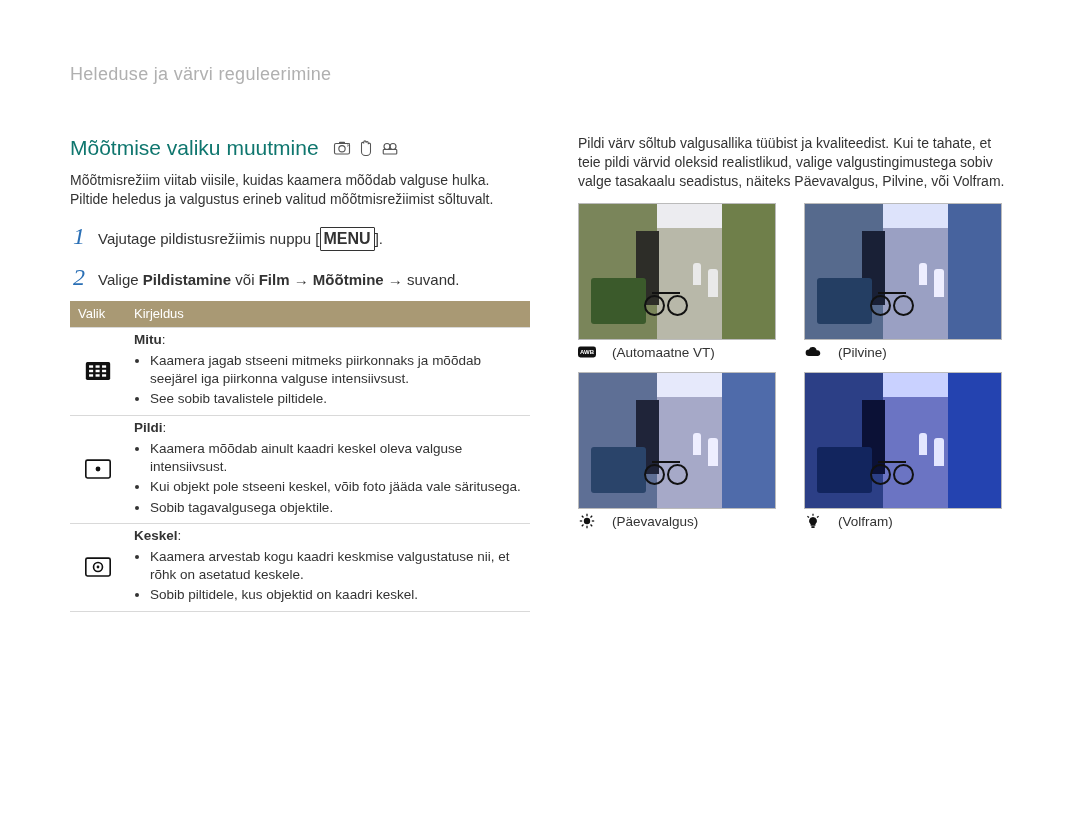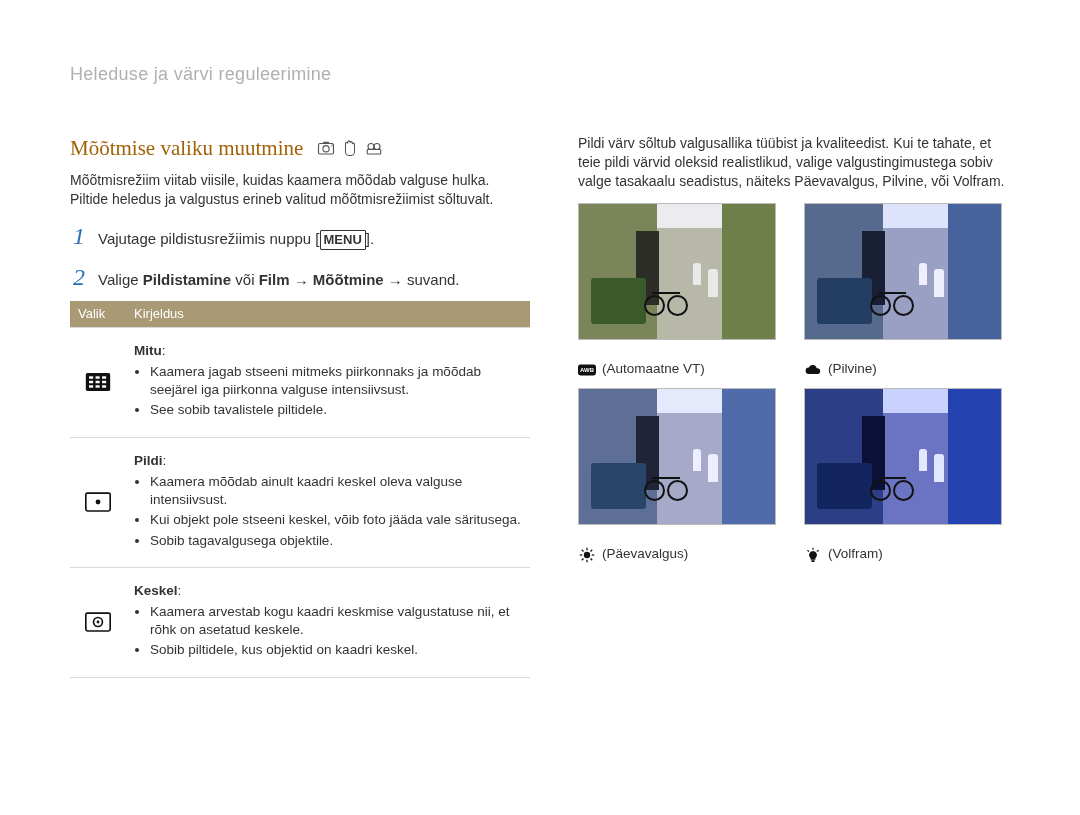--- a/index.html
+++ b/index.html
@@ -26,28 +26,27 @@
   margin-bottom: 48px;
 }
 .cols {
   display: flex;
   gap: 48px;
 }
 .col-left { width: 460px; }
 .col-right { flex: 1; }
 
 h2.section-title {
-  color: #a16207;
+  color: #0f766e;
   font-size: 21px;
   font-weight: normal;
   margin: 0 0 8px 0;
   display: flex;
   align-items: center;
   gap: 8px;
-  font-family: Liberation Serif, serif;
 }
 .mode-icons {
   display: inline-flex;
   gap: 6px;
   margin-left: 6px;
 }
 .mode-icons svg { width: 18px; height: 18px; }
 
 p.lead { margin: 0 0 12px 0; }
 
@@ -64,42 +63,42 @@
   font-style: italic;
   width: 18px;
   text-align: center;
   font-family: Georgia, 'Times New Roman', serif;
 }
 .menu-badge {
   display: inline-block;
   font-weight: bold;
   border: 1px solid #333;
   padding: 0 3px;
-  font-size: 13px;
+  font-size: 16px;
   border-radius: 1px;
 }
 
 table.opts {
   border-collapse: collapse;
   width: 100%;
   margin-top: 8px;
 }
 table.opts th {
   background: #a99974;
   color: #fff;
   font-weight: normal;
   font-size: 13px;
   text-align: left;
   padding: 4px 8px;
 }
 table.opts th.col-icon { width: 40px; }
 table.opts td {
   border-top: 1px solid #d9d9d9;
   border-bottom: 1px solid #d9d9d9;
-  padding: 14px 8px;
+  padding: 3px 8px;
   vertical-align: middle;
   font-size: 13.5px;
 }
 table.opts td.icon-cell {
   text-align: center;
   vertical-align: middle;
 }
 table.opts ul {
   margin: 3px 0 3px 16px;
   padding: 0;
@@ -116,23 +115,23 @@
 .wb-item {}
 .wb-thumb {
   width: 196px;
   height: 135px;
   position: relative;
   overflow: hidden;
   border: 1px solid #bbb;
 }
 .wb-caption {
   display: flex;
-  align-items: flex-end;
-  gap: 6px;
-  margin-top: 20px;
+  align-items: flex-start;
+  gap: 16px;
+  margin-top: 4px;
   font-size: 13.5px;
 }
 
 
 .scene {
   position: absolute; inset: 0;
 }
 .scene .left-bldg { position:absolute; left:0; top:0; width:45%; height:100%; }
 .scene .right-bldg { position:absolute; right:0; top:0; width:27%; height:100%; }
 .scene .road { position:absolute; left:40%; top:0; width:35%; height:100%; }

